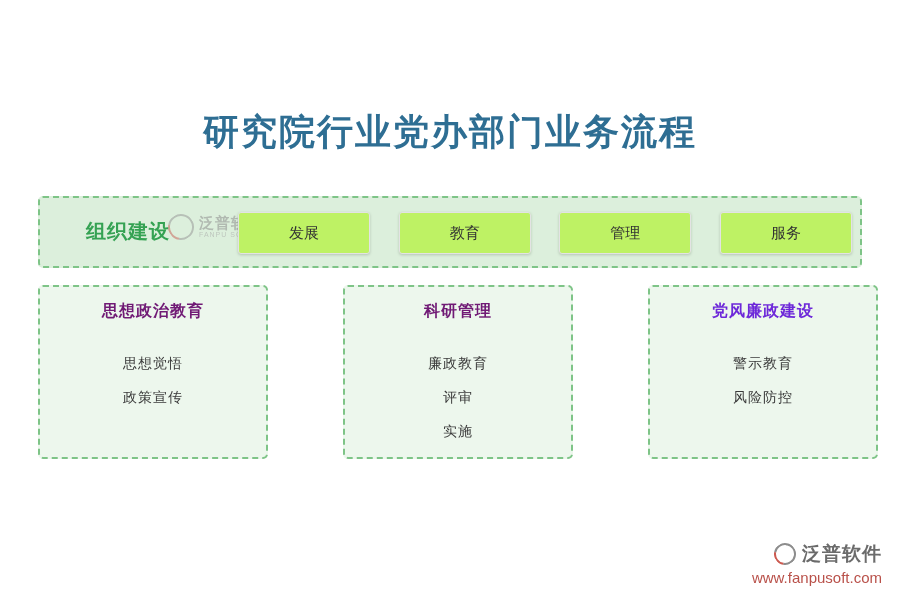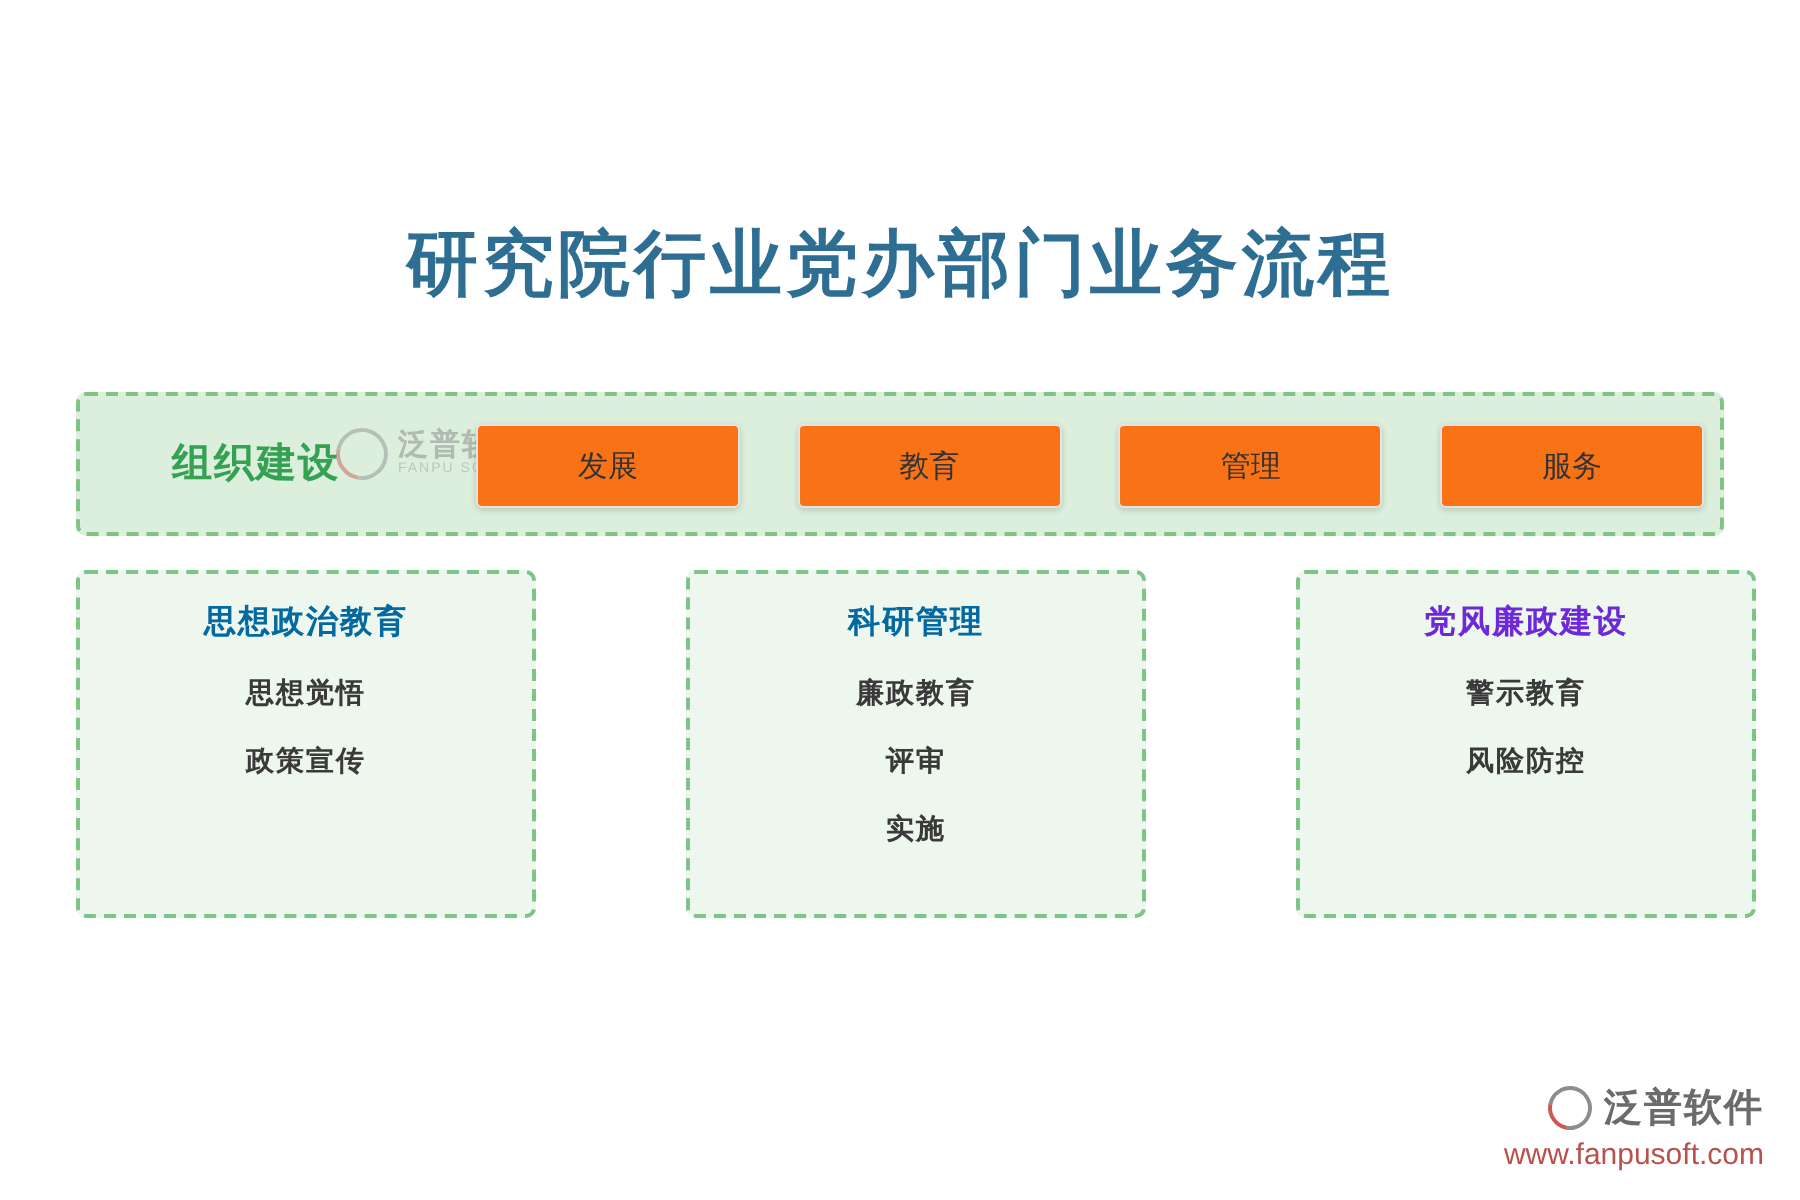--- a/index.html
+++ b/index.html
@@ -37,42 +37,42 @@
   }
   .wm-text { display:flex; flex-direction:column; line-height:1.05; }
   .wm-name { font-size:15px; font-weight:bold; color:#8f8f8f; letter-spacing:1px; }
   .wm-sub  { font-size:7px; color:#a5a5a5; letter-spacing:1px; }
 
   .banner-buttons {
     position:absolute; left:198px; right:8px; top:14px; height:40px;
     display:flex; justify-content:space-between; z-index:1;
   }
   .banner-btn {
-    width:130px; height:40px; background:#f97316;
+    width:130px; height:40px; background:#bef264;
     border:1px solid #e3e3e3; border-radius:3px;
     box-shadow:0 1px 3px rgba(0,0,0,0.18);
     display:flex; align-items:center; justify-content:center;
     font-size:15px; color:#333333; cursor:pointer;
   }
 
   
   .card {
     position:absolute; top:285px; width:226px; height:170px;
     background:#edf7ed; border:2px dashed #7ec487; border-radius:5px;
   }
   .card-1 { left:38px; }
   .card-2 { left:343px; }
   .card-3 { left:648px; }
   .card-title {
     margin-top:14px; text-align:center;
     font-family:"Liberation Serif", serif;
-    font-size:16px; font-weight:bold; color:#0369a1; letter-spacing:1px;
+    font-size:16px; font-weight:bold; color:#701a75; letter-spacing:1px;
   }
   .card-3 .card-title { color:#6d28d9; }
-  .card-items { margin-top:8px;font-weight:bold; }
+  .card-items { margin-top:25px; }
   .card-item {
     text-align:center; font-size:14px; color:#3a3a3a;
     padding:8px 0; letter-spacing:1px;
   }
 
   
   .footer-brand {
     position:absolute; right:18px; bottom:14px; text-align:right;
   }
   .brand-row { display:flex; align-items:center; justify-content:flex-end; }

